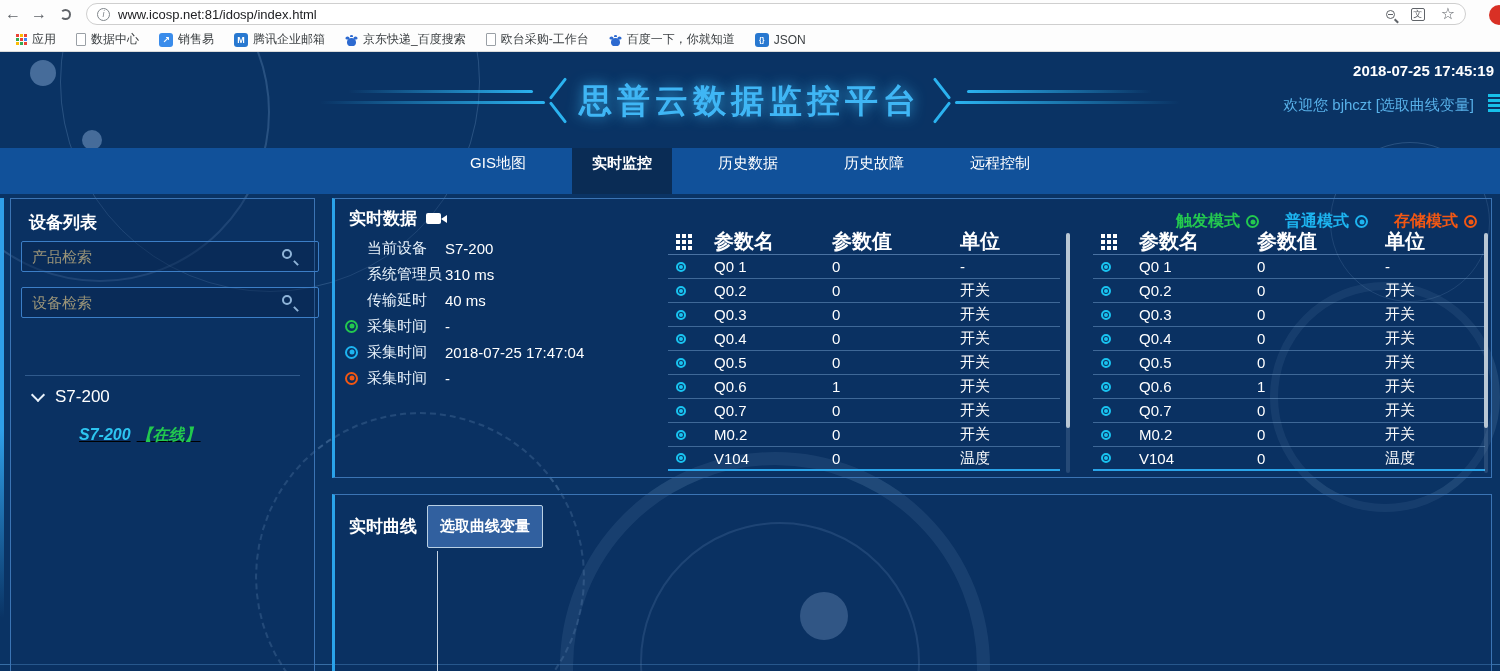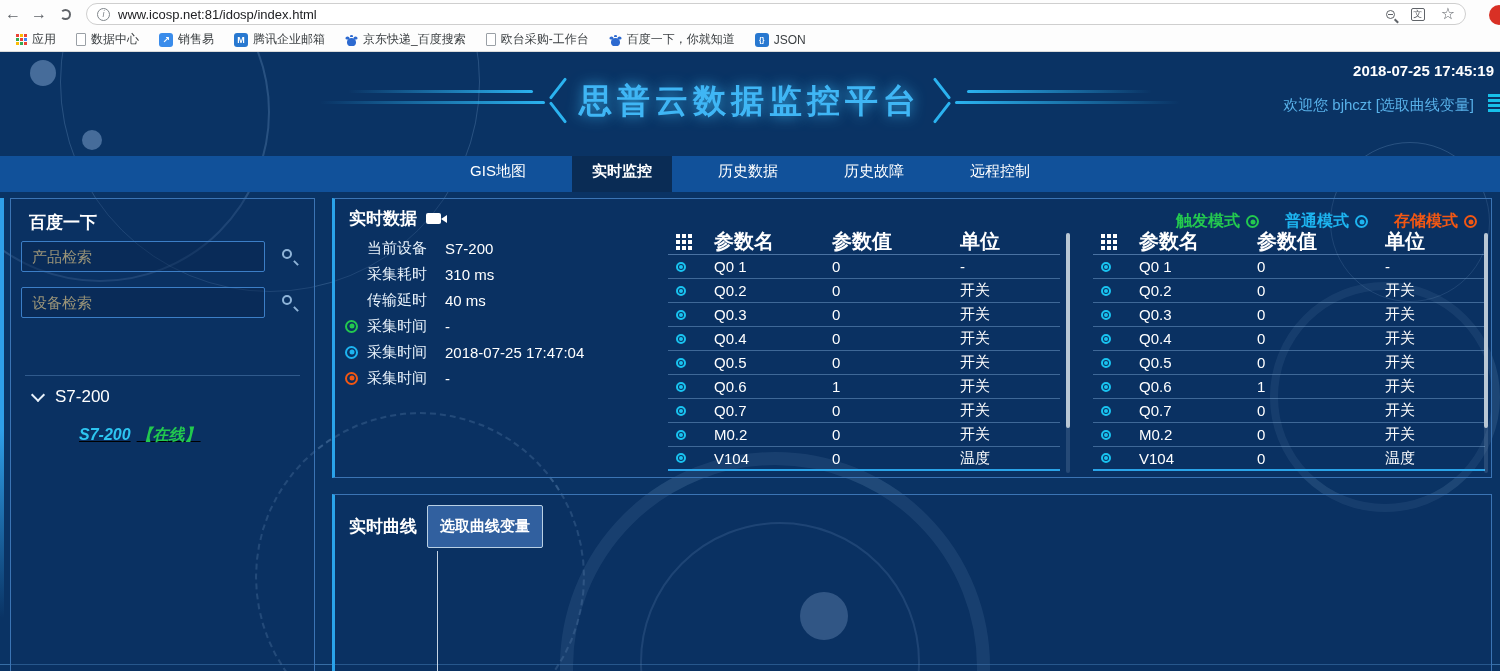--- a/index.html
+++ b/index.html
@@ -66,34 +66,34 @@
   .wing-r .wl1 { left:12px; top:2px; width:185px; background:linear-gradient(to right,#2bb3f0,rgba(43,179,240,0)); }
   .wing-r .wl2 { left:0; top:13px; width:225px; background:linear-gradient(to right,#2bb3f0,rgba(43,179,240,0)); }
   .chev { position:relative; width:20px; height:46px; margin:0 2px; }
   .chev::before,.chev::after { content:""; position:absolute; width:26px; height:3px; background:#2bb3f0; border-radius:2px; }
   .chev-l::before { transform:rotate(-52deg); top:9px; left:-2px; }
   .chev-l::after  { transform:rotate(52deg); top:33px; left:-2px; }
   .chev-r::before { transform:rotate(52deg); top:9px; right:-2px; }
   .chev-r::after  { transform:rotate(-52deg); top:33px; right:-2px; }
 
   
-  .navbar { position:absolute; left:0; top:96px; width:1500px; height:36px; background:#11519a;
-    display:flex; justify-content:center; z-index:3;margin-top:8px; }
+  .navbar { position:absolute; left:0; top:96px; width:1500px; height:46px; background:#11519a;
+    display:flex; justify-content:center; z-index:3; }
   .tab { line-height:30px; padding:0 20px; margin:0 13px; color:#fff; font-size:15px; cursor:pointer; white-space:nowrap; }
   .tab.active { background:#0a2c55; font-weight:bold; }
 
   
   .panel { position:absolute; border:1px solid #3b74b4; background:rgba(11,46,94,.35); z-index:2; }
   .panel-accent { border-left:3px solid #2aa3ea; }
   .sidebar { left:10px; top:146px; width:305px; height:474px; }
   .main1 { left:332px; top:146px; width:1160px; height:280px; }
   .main2 { left:332px; top:442px; width:1160px; height:178px; }
 
   .sb-title { position:absolute; left:18px; top:12px; color:#fff; font-size:17px; font-weight:bold; }
-  .sb-input { position:absolute; left:10px; width:244px; height:31px; border:1px solid #3c7ec6;
+  .sb-input { position:absolute; left:10px; width:298px; height:31px; border:1px solid #3c7ec6;
     background:rgba(8,35,72,.35); border-radius:2px; color:#d8e6f4; font-size:15px; padding:0 30px 0 10px;
     font-family:"Liberation Sans","DejaVu Sans",sans-serif; }
   .sb-input::placeholder { color:#9a9478; opacity:1; }
   .in1 { top:42px; } .in2 { top:88px; }
   .mag { position:absolute; right:22px; width:10px; height:10px; border:2px solid #8fb4d8; border-radius:50%; }
   .mag::after { content:""; position:absolute; width:6px; height:2px; background:#8fb4d8; transform:rotate(45deg); left:9px; top:11px; }
   .mag1 { top:50px; } .mag2 { top:96px; }
   .sb-div { position:absolute; left:14px; right:14px; top:176px; height:1px; background:rgba(120,170,220,.35); }
   .tree-parent { position:absolute; left:22px; top:188px; color:#fff; font-size:17px; display:flex; align-items:center; gap:12px; cursor:pointer; }
   .chevron-down { width:10px; height:10px; border-right:2px solid #e8f2fb; border-bottom:2px solid #e8f2fb; transform:rotate(45deg); margin-top:-4px; }
@@ -252,21 +252,21 @@
 
   <div class="navbar">
     <span class="tab">GIS地图</span>
     <span class="tab active">实时监控</span>
     <span class="tab">历史数据</span>
     <span class="tab">历史故障</span>
     <span class="tab">远程控制</span>
   </div>
 
   <div class="panel sidebar">
-    <div class="sb-title">百度一下</div>
+    <div class="sb-title">设备列表</div>
     <input class="sb-input in1" placeholder="产品检索" style="">
     <span class="mag mag1"></span>
     <input class="sb-input in2" placeholder="设备检索" style="">
     <span class="mag mag2"></span>
     <div class="sb-div"></div>
     <div class="tree-parent">
       <span class="chevron-down"></span>
       <span>S7-200</span>
     </div>
     <div class="tree-child">
@@ -296,21 +296,21 @@
     </div>
 
     <div class="info-block">
       <div class="irow">
         <span class="ic-slot"></span>
         <span class="lbl">当前设备</span>
         <span class="val">S7-200</span>
       </div>
       <div class="irow">
         <span class="ic-slot"></span>
-        <span class="lbl">采集耗时</span>
+        <span class="lbl">系统管理员</span>
         <span class="val">310 ms</span>
       </div>
       <div class="irow">
         <span class="ic-slot"></span>
         <span class="lbl">传输延时</span>
         <span class="val">40 ms</span>
       </div>
       <div class="irow">
         <span class="ic-slot">
             <span class="ring-ic green"></span>

